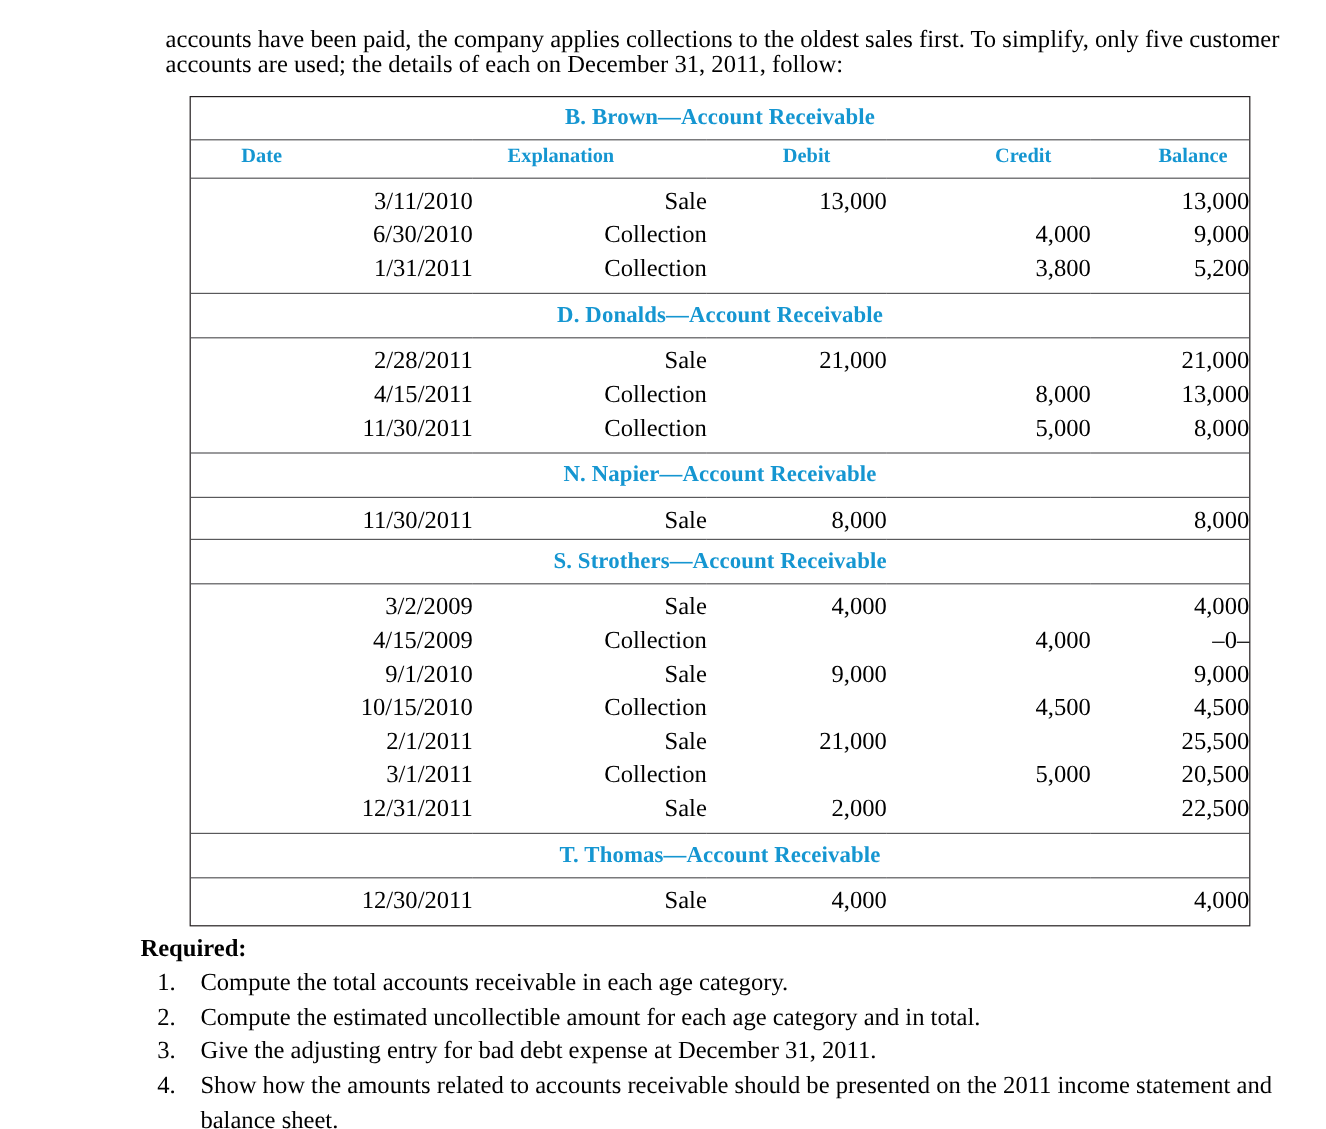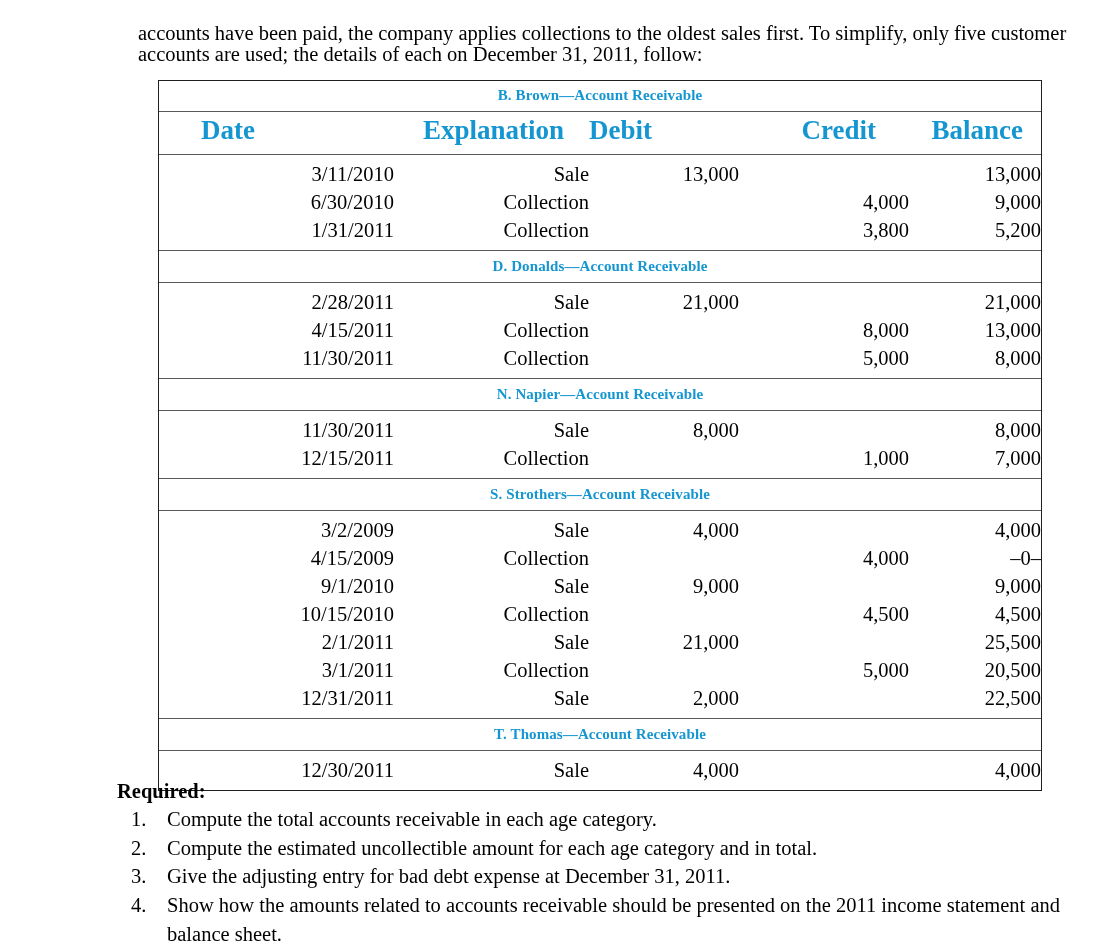--- a/index.html
+++ b/index.html
@@ -48,40 +48,40 @@
   col.c-date    { width: 235px; }
   col.c-expl    { width: 195px; }
   col.c-debit   { width: 150px; }
   col.c-credit  { width: 170px; }
   col.c-balance { width: 132px; }
 
   .sect-title td {
     text-align: center;
     color: #1596d1;
     font-weight: bold;
-    font-size: 15px;
+    font-size: 19px;
     padding: 6px 0 7px 0;
     border-bottom: 1.4px solid #59595b;
     letter-spacing: 0.1px;
   }
   tr.sect-title.mid td {
     border-top: 1.4px solid #59595b;
     padding-top: 7px;
   }
 
   .col-head td {
     color: #1596d1;
     font-weight: bold;
-    font-size: 27px;
+    font-size: 17px;
     padding: 3px 0 8px 0;
     border-bottom: 1.4px solid #59595b;
   }
   .col-head .h-date    { text-align: left;  padding-left: 42px; }
   .col-head .h-expl    { text-align: left;  padding-left: 29px; }
-  .col-head .h-debit   { text-align: left; padding-right: 47px; }
+  .col-head .h-debit   { text-align: right; padding-right: 47px; }
   .col-head .h-credit  { text-align: right; padding-right: 33px; }
   .col-head .h-balance { text-align: right; padding-right: 18px; }
 
   tr.entry td {
     font-size: 20.5px;
     padding: 1px 0 2px 0;
     line-height: 25px;
     white-space: nowrap;
   }
   tr.entry.first td { padding-top: 7px; }
@@ -197,27 +197,20 @@
         <tr class="sect-title mid">
           <td colspan="5">N. Napier—Account Receivable</td>
         </tr>
         <tr class="entry first">
           <td class="v-date">11/30/2011</td>
           <td class="v-expl">Sale</td>
           <td class="v-debit">8,000</td>
           <td class="v-credit"></td>
           <td class="v-balance">8,000</td>
         </tr>
-        <tr class="entry last">
-          <td class="v-date">12/15/2011</td>
-          <td class="v-expl">Collection</td>
-          <td class="v-debit"></td>
-          <td class="v-credit">1,000</td>
-          <td class="v-balance">7,000</td>
-        </tr>
         <tr class="sect-title mid">
           <td colspan="5">S. Strothers—Account Receivable</td>
         </tr>
         <tr class="entry first">
           <td class="v-date">3/2/2009</td>
           <td class="v-expl">Sale</td>
           <td class="v-debit">4,000</td>
           <td class="v-credit"></td>
           <td class="v-balance">4,000</td>
         </tr>

